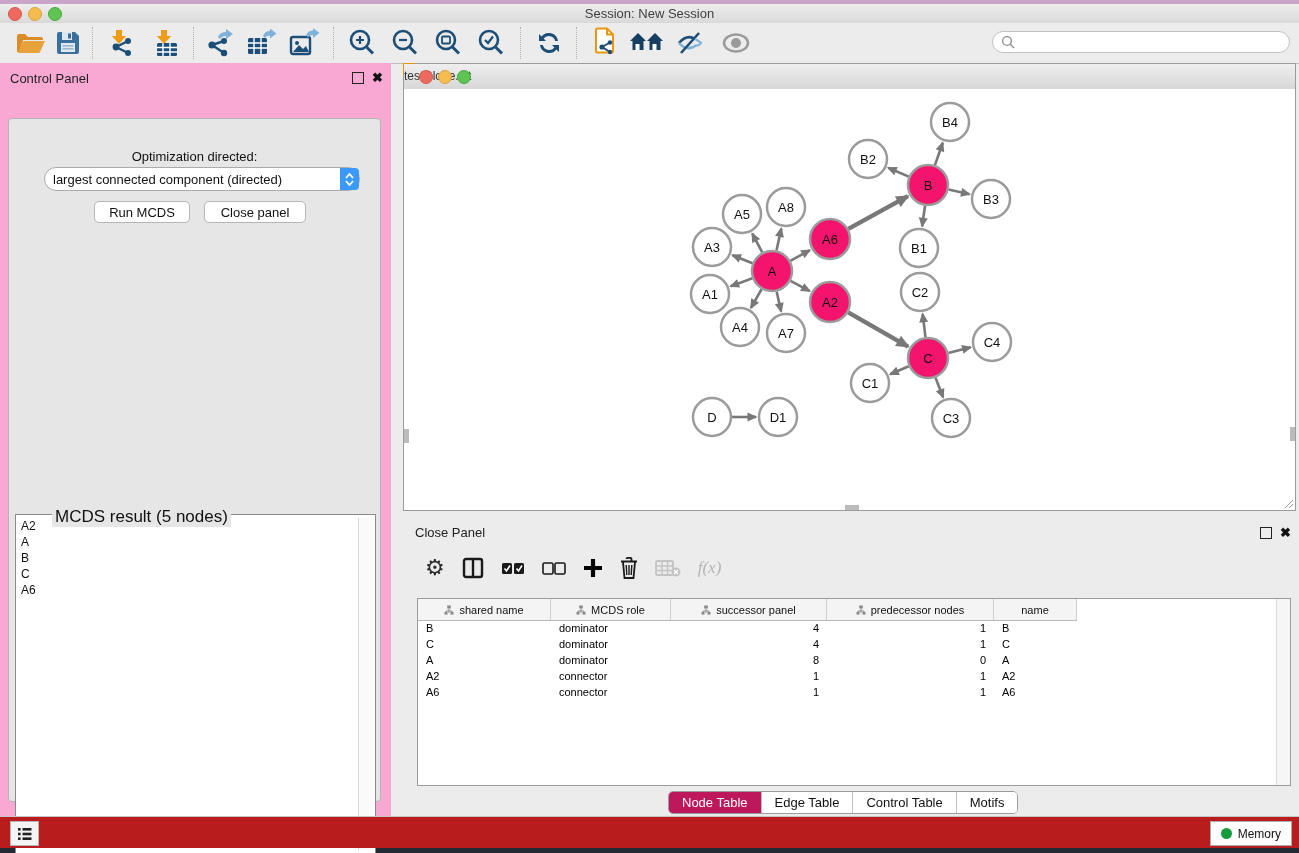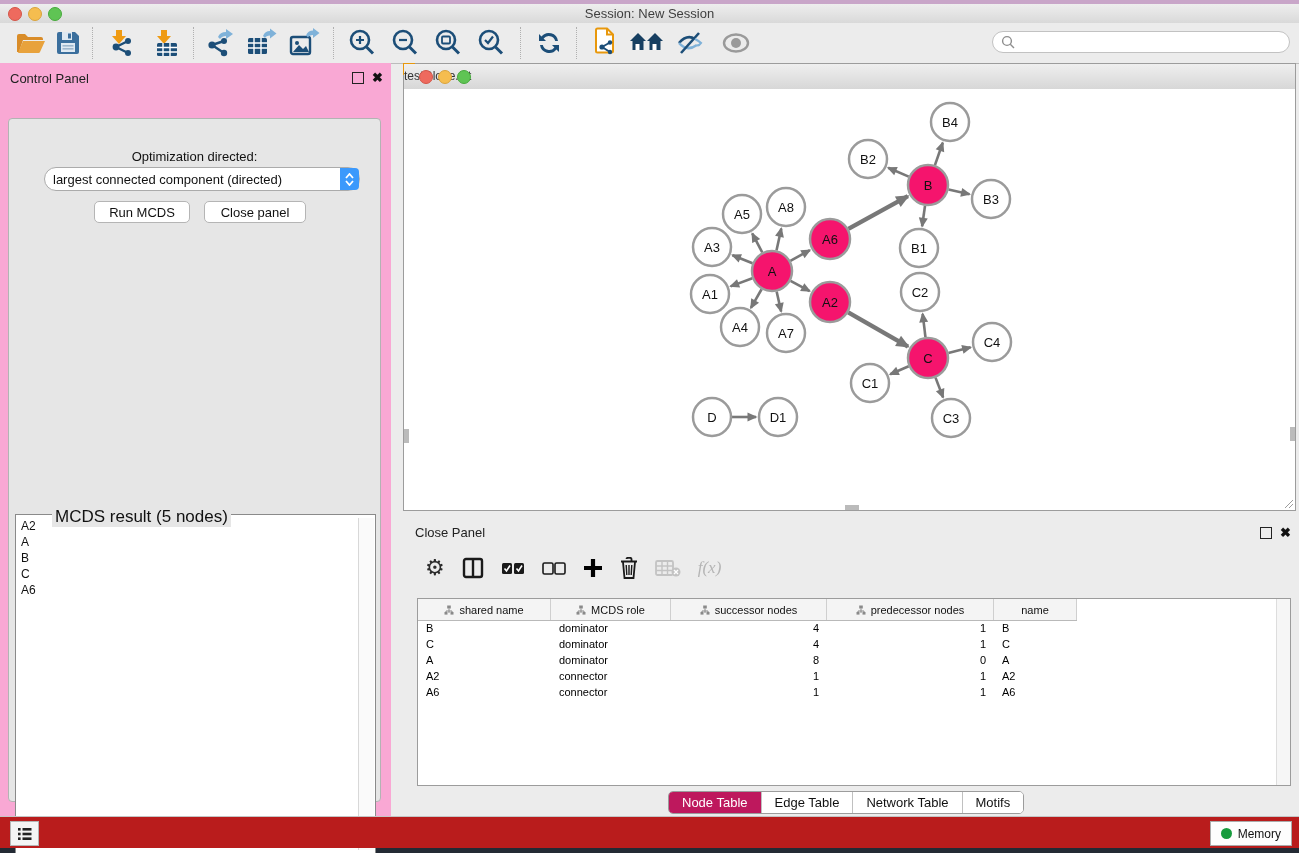--- a/index.html
+++ b/index.html
@@ -485,21 +485,21 @@
           </svg>
           <span>MCDS role</span>
         </div>
         <div class="th-cell" style="width: 156px;">
           <svg width="10" height="10" viewBox="0 0 10 10">
             <rect x="3.2" y="0.5" width="3.6" height="3" fill="#8a8a8a"></rect>
             <path d="M5 3.5 V5.5 M2 8 V6 H8 V8 M5 5.5 V8" stroke="#8a8a8a" stroke-width="1" fill="none"></path>
             <rect x="0.5" y="7" width="3" height="2.6" fill="#8a8a8a"></rect>
             <rect x="6.5" y="7" width="3" height="2.6" fill="#8a8a8a"></rect>
           </svg>
-          <span>successor nodes</span>
+          <span>successor panel</span>
         </div>
         <div class="th-cell" style="width: 167px;">
           <svg width="10" height="10" viewBox="0 0 10 10">
             <rect x="3.2" y="0.5" width="3.6" height="3" fill="#8a8a8a"></rect>
             <path d="M5 3.5 V5.5 M2 8 V6 H8 V8 M5 5.5 V8" stroke="#8a8a8a" stroke-width="1" fill="none"></path>
             <rect x="0.5" y="7" width="3" height="2.6" fill="#8a8a8a"></rect>
             <rect x="6.5" y="7" width="3" height="2.6" fill="#8a8a8a"></rect>
           </svg>
           <span>predecessor nodes</span>
         </div>
@@ -542,21 +542,21 @@
           <div class="t-cell num" style="width: 156px; box-sizing: border-box;">1</div>
           <div class="t-cell num" style="width: 167px; box-sizing: border-box;">1</div>
           <div class="t-cell" style="width: 83px; box-sizing: border-box;">A6</div>
         </div>
       </div>
     <div id="table-scroll"></div>
   </div>
   <div id="tp-tabs" class="abs">
       <div class="tp-tab active">Node Table</div>
       <div class="tp-tab">Edge Table</div>
-      <div class="tp-tab">Network Table</div>
+      <div class="tp-tab">Control Table</div>
       <div class="tp-tab">Motifs</div>
     </div>
 </div>
 
 <div id="status-bar" class="abs">
   <div id="status-left-btn">
     <svg width="15" height="14" viewBox="0 0 15 14">
       <rect x="1" y="1" width="2.6" height="2.6" fill="#222"></rect>
         <rect x="5.5" y="1" width="9" height="2.6" fill="#222"></rect>
       <rect x="1" y="5.7" width="2.6" height="2.6" fill="#222"></rect>

